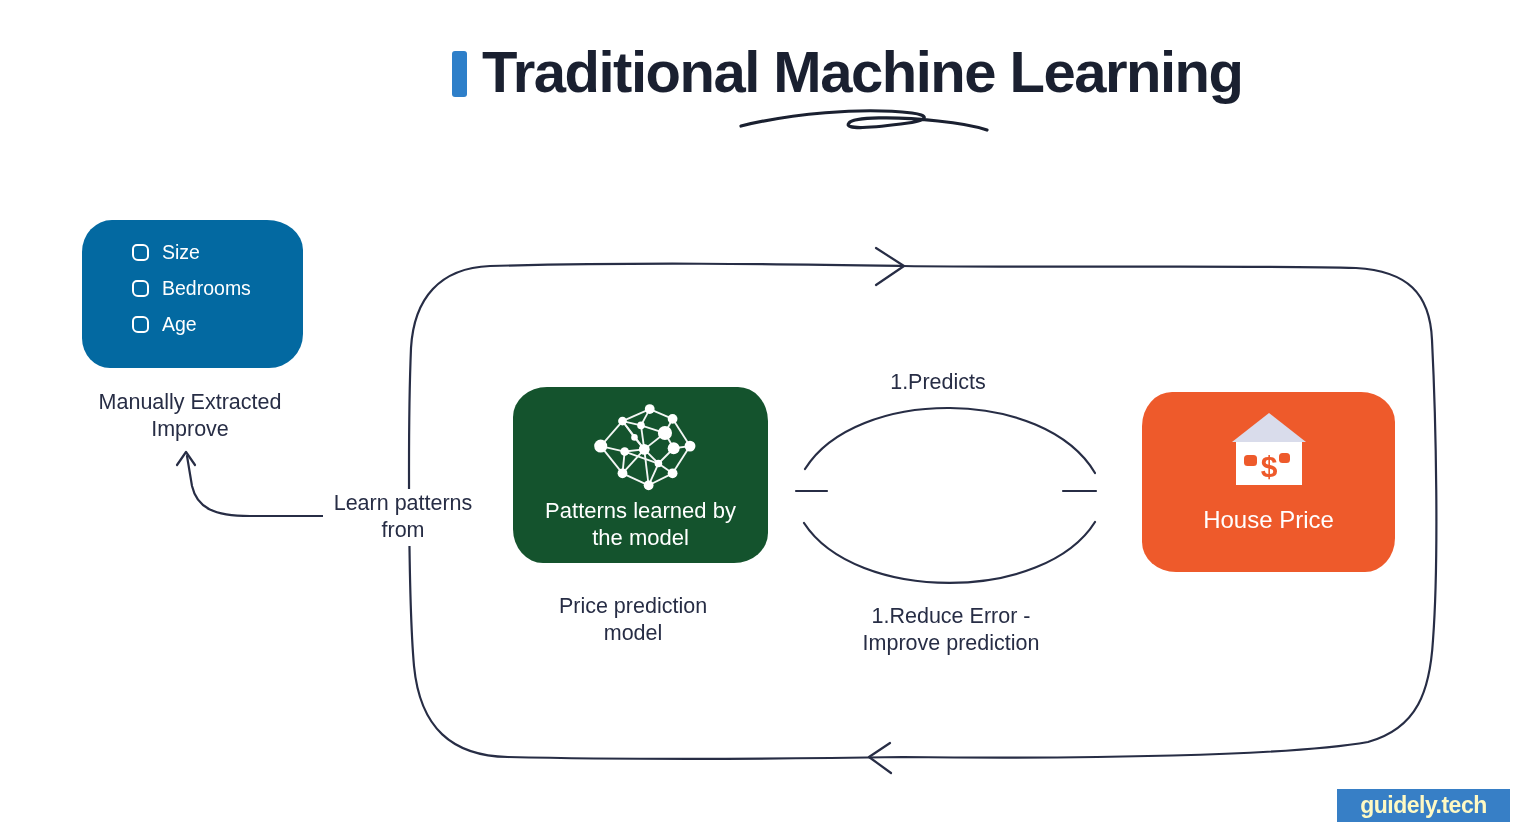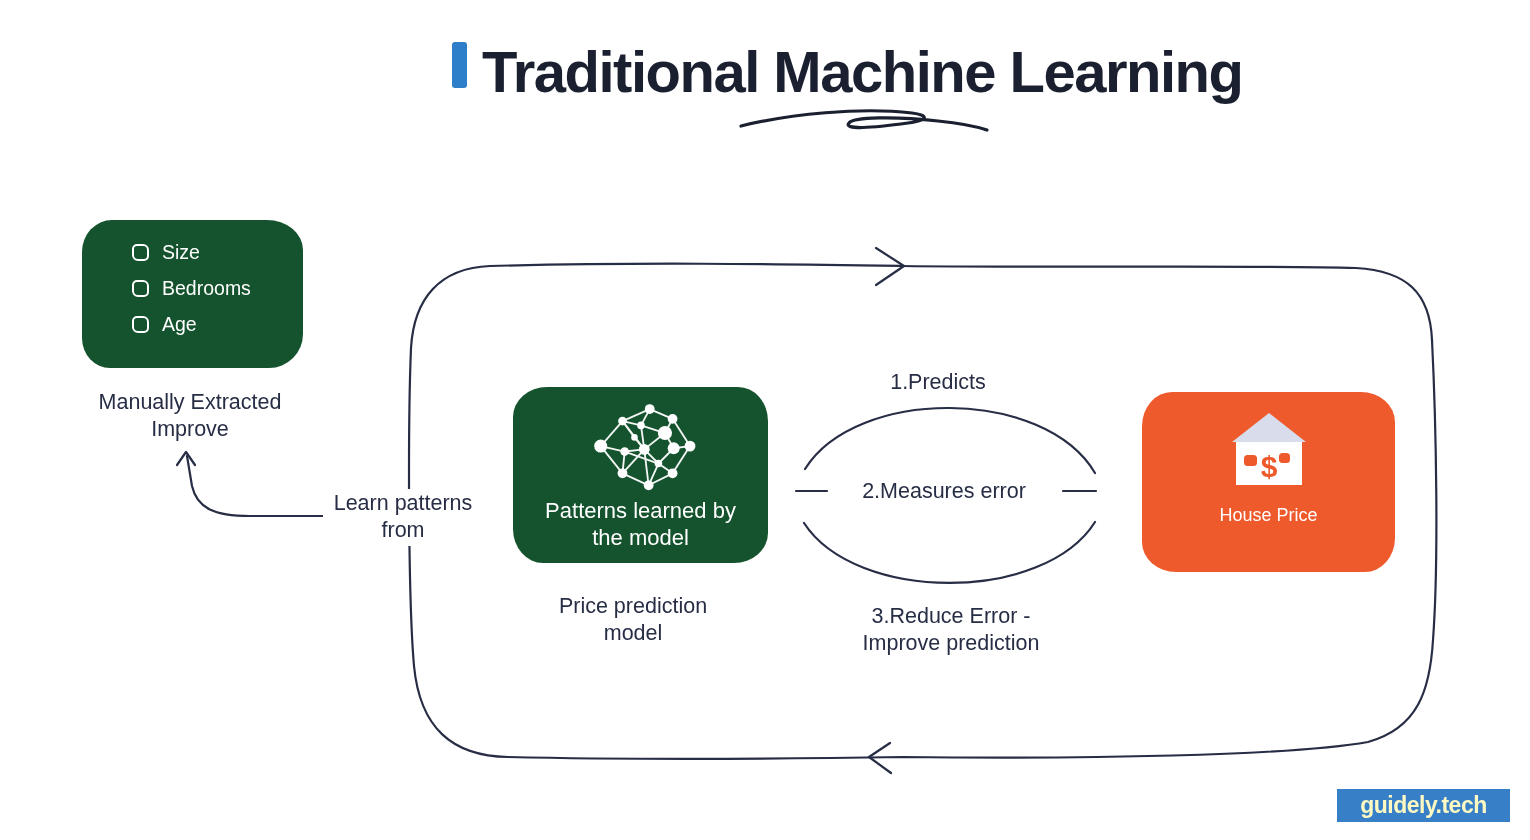--- a/index.html
+++ b/index.html
@@ -14,21 +14,21 @@
     overflow: hidden;
     color: #272d45;
   }
 
   
   .title-row {
     position: absolute;
     left: 452px;
     top: 38px;
     display: flex;
-    align-items: flex-start;
+    align-items: center;
     gap: 15px;
   }
   .title-bar {
     width: 15px;
     height: 46px;
     background: #2e7fc9;
     border-radius: 3px;
     margin-top: 4px;
   }
   .title-text {
@@ -58,21 +58,21 @@
   
   .card {
     position: absolute;
     display: flex;
     flex-direction: column;
     align-items: center;
   }
   .features-card {
     left: 82px; top: 220px;
     width: 221px; height: 148px;
-    background: #14532d;
+    background: #0369a1;
     border-radius: 30px 36px 34px 28px / 32px 30px 34px 30px;
     padding: 21px 0 0 50px;
     align-items: flex-start;
   }
   .feature-row {
     display: flex;
     align-items: center;
     gap: 13px;
     margin-bottom: 13px;
   }
@@ -104,21 +104,21 @@
     width: 195px;
   }
 
   .output-card {
     left: 1142px; top: 392px;
     width: 253px; height: 180px;
     background: #ee5a2b;
     border-radius: 30px 34px 30px 34px / 34px 30px 34px 30px;
   }
   .output-card .icon-wrap { margin-top: 17px; }
-  .output-card .card-label { margin-top: 14px; font-size: 18px; }
+  .output-card .card-label { margin-top: 14px; font-size: 24px; }
 
   
   .lbl {
     position: absolute;
     text-align: center;
     font-size: 21.5px;
     font-weight: 500;
     line-height: 1.24;
     color: #272d45;
   }
@@ -254,22 +254,21 @@
             <circle cx="57" cy="82" r="4.5"></circle>
           <circle cx="44" cy="38" r="3"></circle>
         </g>
       </svg>
     </div>
     <div class="card-label">Patterns learned by the model</div>
   </div>
   <div class="lbl model-caption">Price prediction model</div>
 
   <div class="lbl step1-label">1.Predicts</div>
-  <div class="lbl step2-label">2.Measures error</div>
-  <div class="lbl step3-label">3.Reduce Error - Improve prediction</div>
+  <div class="lbl step3-label">1.Reduce Error - Improve prediction</div>
 
   <div class="card output-card">
     <div class="icon-wrap">
       <svg width="80" height="78" viewBox="0 0 80 78">
         <polygon points="3,33 40,4 77,33" fill="#d9dceb"></polygon>
         <rect x="7" y="33" width="66" height="43" fill="#ffffff"></rect>
         <rect x="15" y="46" width="13" height="11" rx="3.5" fill="#ee5a2b"></rect>
         <rect x="50" y="44" width="11" height="10" rx="3.5" fill="#ee5a2b"></rect>
         <text x="40" y="68" text-anchor="middle" font-size="30" font-weight="bold" fill="#ee5a2b" font-family="Liberation Sans, sans-serif">$</text>
       </svg>

